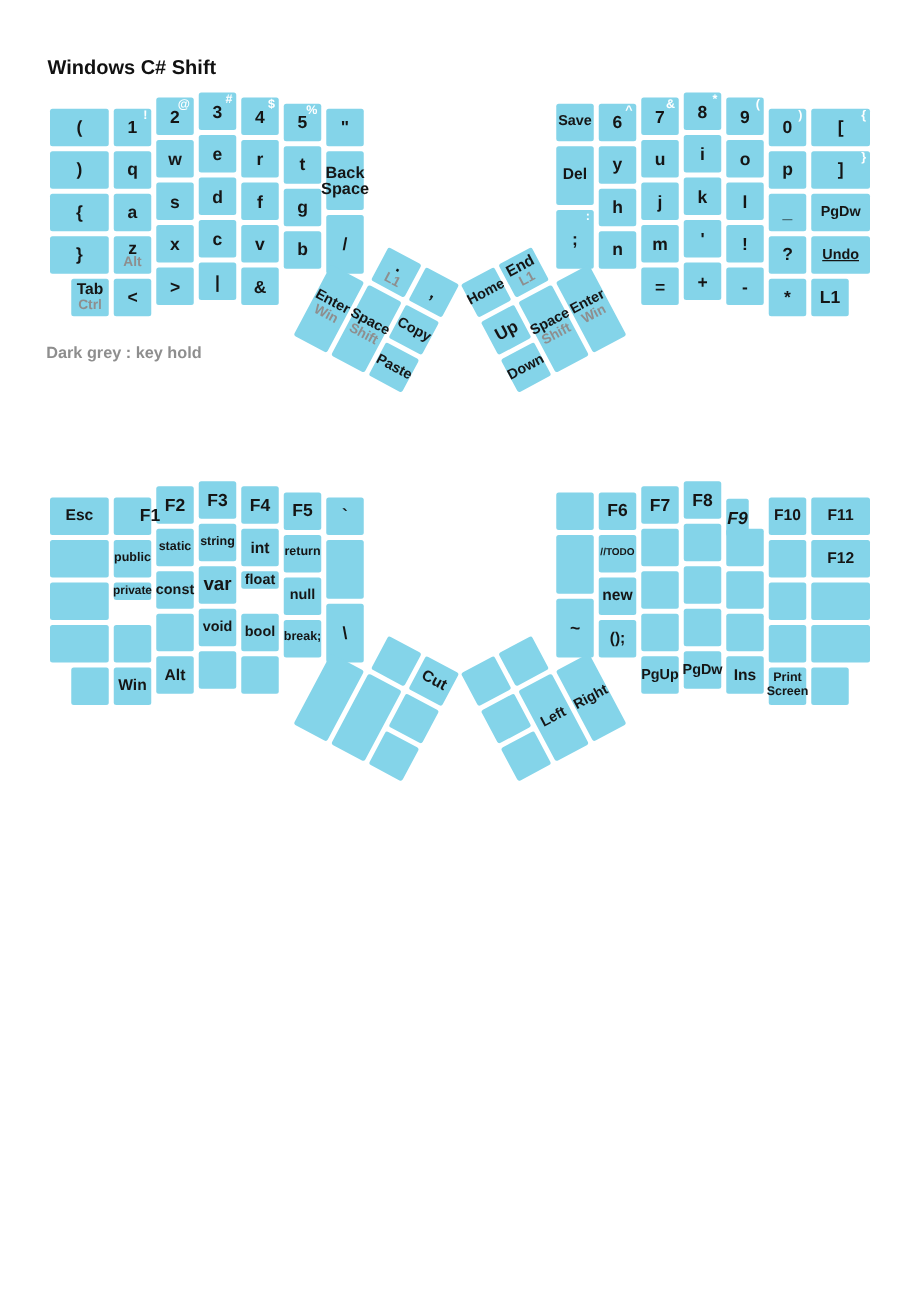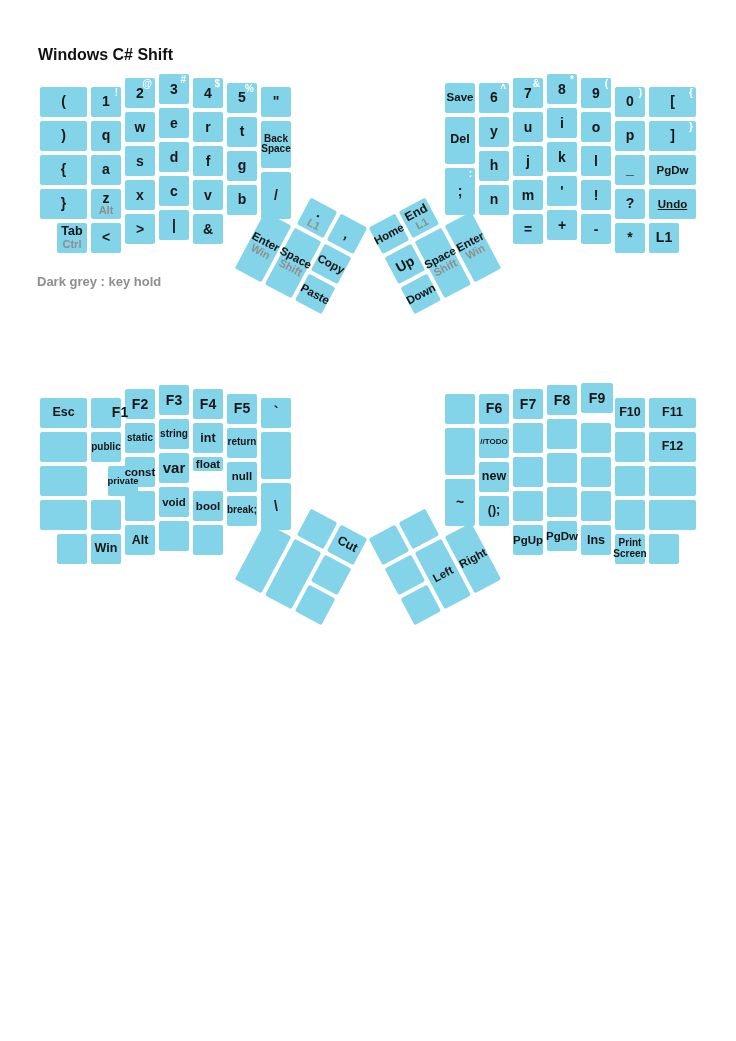--- a/index.html
+++ b/index.html
@@ -65,21 +65,21 @@
       <div class="key" style="left: 121px; top: 36px; width: 30px; height: 30px;">
         <span class="main" style="font-size: 14px;">e</span>
       </div>
       <div class="key" style="left: 155px; top: 40.25px; width: 30px; height: 30px;">
         <span class="main" style="font-size: 14px;">r</span>
       </div>
       <div class="key" style="left: 189px; top: 44.5px; width: 30px; height: 30px;">
         <span class="main" style="font-size: 14px;">t</span>
       </div>
       <div class="key" style="left: 223px; top: 48.75px; width: 30px; height: 47px;">
-        <span class="main" style="font-size: 10px;">Back Space</span>
+        <span class="main" style="font-size: 13px;">Back Space</span>
       </div>
       <div class="key" style="left: 2px; top: 82.75px; width: 47px; height: 30px;">
         <span class="main" style="font-size: 14px;">{</span>
       </div>
       <div class="key" style="left: 53px; top: 82.75px; width: 30px; height: 30px;">
         <span class="main" style="font-size: 14px;">a</span>
       </div>
       <div class="key" style="left: 87px; top: 74.25px; width: 30px; height: 30px;">
         <span class="main" style="font-size: 14px;">s</span>
       </div>
@@ -317,21 +317,21 @@
         <span class="main" style="font-size: 10px;">string</span>
       </div>
       <div class="key" style="left: 155px; top: 40.25px; width: 30px; height: 30px;">
         <span class="main" style="font-size: 12.5px;">int</span>
       </div>
       <div class="key" style="left: 189px; top: 44.5px; width: 30px; height: 30px;">
         <span class="main" style="font-size: 10px;">return</span>
       </div>
       <div class="key" style="left: 223px; top: 48.75px; width: 30px; height: 47px;"></div>
       <div class="key" style="left: 2px; top: 82.75px; width: 47px; height: 30px;"></div>
-      <div class="key" style="left: 70px; top: 82.75px; width: 30px; height: 30px;">
+      <div class="key" style="left: 53px; top: 82.75px; width: 30px; height: 14px;">
         <span class="main" style="font-size: 9.5px;">private</span>
       </div>
       <div class="key" style="left: 87px; top: 74.25px; width: 30px; height: 30px;">
         <span class="main" style="font-size: 11.5px;">const</span>
       </div>
       <div class="key" style="left: 121px; top: 70px; width: 30px; height: 30px;">
         <span class="main" style="font-size: 15px;">var</span>
       </div>
       <div class="key" style="left: 155px; top: 74.25px; width: 30px; height: 14px;">
         <span class="main" style="font-size: 11.5px;">float</span>
@@ -368,21 +368,21 @@
       <div class="key" style="left: 2px; top: 10.5px; width: 30px; height: 30px;"></div>
       <div class="key" style="left: 36px; top: 10.5px; width: 30px; height: 30px;">
         <span class="main" style="font-size: 14px;">F6</span>
       </div>
       <div class="key" style="left: 70px; top: 6.25px; width: 30px; height: 30px;">
         <span class="main" style="font-size: 14px;">F7</span>
       </div>
       <div class="key" style="left: 104px; top: 2px; width: 30px; height: 30px;">
         <span class="main" style="font-size: 14px;">F8</span>
       </div>
-      <div class="key" style="left: 138px; top: 0; width: 32px; height: 30px;">
+      <div class="key" style="left: 138px; top: 16px; width: 18px; height: 30px; font-style: italic;">
         <span class="main" style="font-size: 14px;">F9</span>
       </div>
       <div class="key" style="left: 172px; top: 14.75px; width: 30px; height: 30px;">
         <span class="main" style="font-size: 12.5px;">F10</span>
       </div>
       <div class="key" style="left: 206px; top: 14.75px; width: 47px; height: 30px;">
         <span class="main" style="font-size: 12.5px;">F11</span>
       </div>
       <div class="key" style="left: 2px; top: 44.5px; width: 30px; height: 47px;"></div>
       <div class="key" style="left: 36px; top: 44.5px; width: 30px; height: 30px;">

